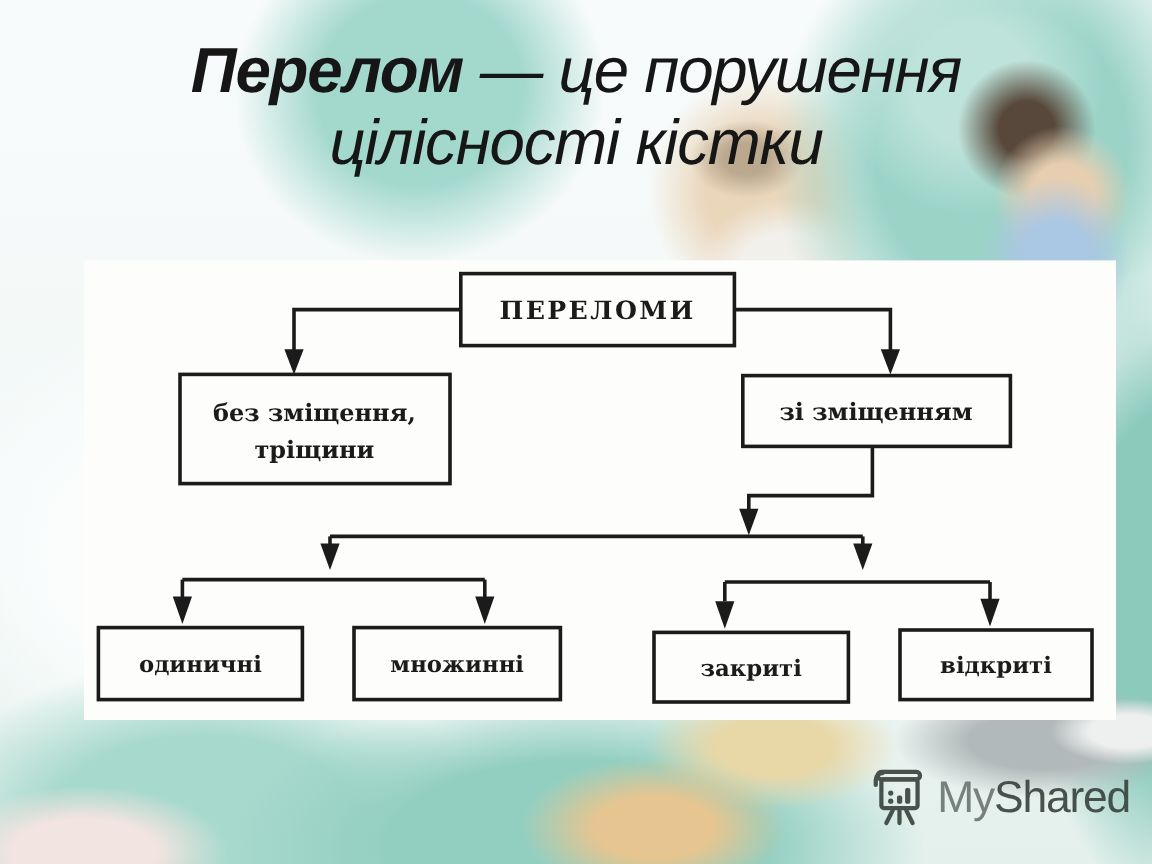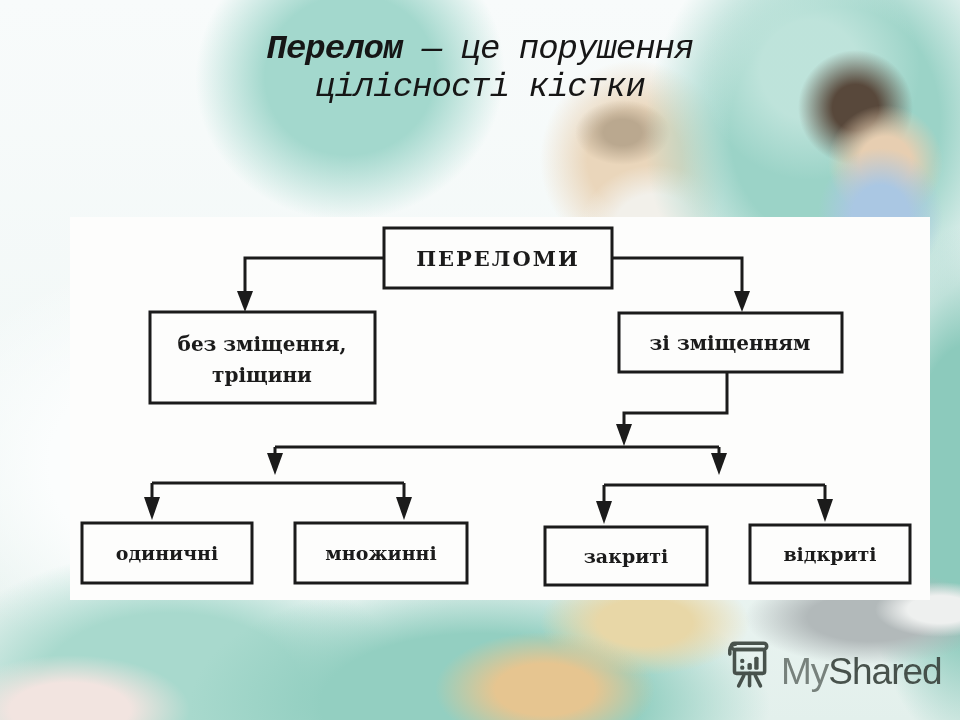--- a/index.html
+++ b/index.html
@@ -7,36 +7,36 @@
        font-family:"Liberation Sans",sans-serif;background:#f4f8f8;}
   .slide{position:absolute;inset:0;width:960px;height:720px;overflow:hidden;}
 
   
   .bg{position:absolute;inset:0;
       background:linear-gradient(180deg,#f8fbfb 0%,#f2f8f7 55%,#e3f0ec 100%);}
   .blob{position:absolute;border-radius:50%;}
 
   
   .title{position:absolute;left:0;right:0;top:30px;text-align:center;
-         font-style:italic;font-size:34px;line-height:1.13;color:#161616;
-         letter-spacing:-1px;font-family:Liberation Mono, monospace;}
+         font-style:italic;font-size:53px;line-height:1.13;color:#161616;
+         letter-spacing:-1px;}
   .title .b{font-weight:bold;}
 
   
   .panel{position:absolute;left:70px;top:217px;width:860px;height:383px;
          background:#fdfdfc;}
   .panel svg{display:block;}
   .boxrect{fill:#fdfdfc;stroke:#1b1b1b;stroke-width:3;}
   .conn{stroke:#1b1b1b;stroke-width:3;fill:none;}
   .arrow{fill:#1b1b1b;stroke:none;}
   .boxtext{font-family:"DejaVu Serif",serif;font-weight:bold;fill:#1b1b1b;
            text-anchor:middle;}
 
   
-  .logo{position:absolute;left:722px;top:638px;display:flex;align-items:flex-end;
+  .logo{position:absolute;left:722px;top:638px;display:flex;align-items:center;
         gap:7px;opacity:.92;}
   .logo-text{font-size:37px;letter-spacing:-1px;line-height:1;}
   .logo-my{color:#6e7873;}
   .logo-shared{color:#3b453f;}
 </style>
 </head>
 <body>
 
 <div class="slide">
 

